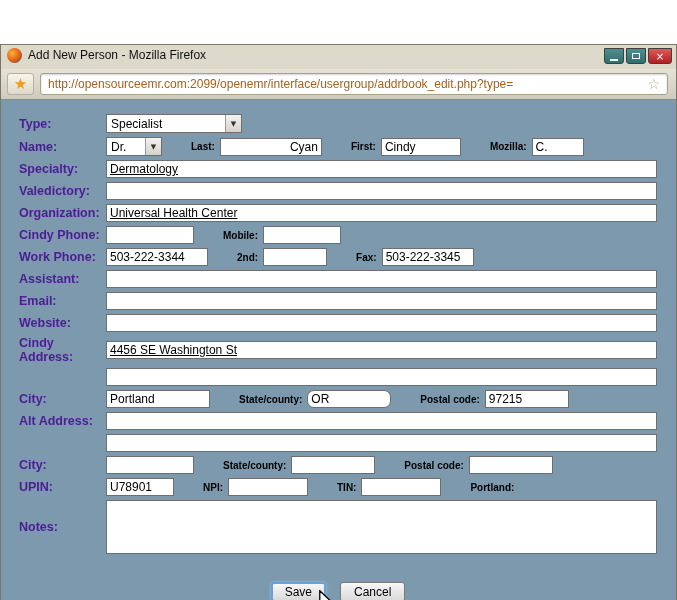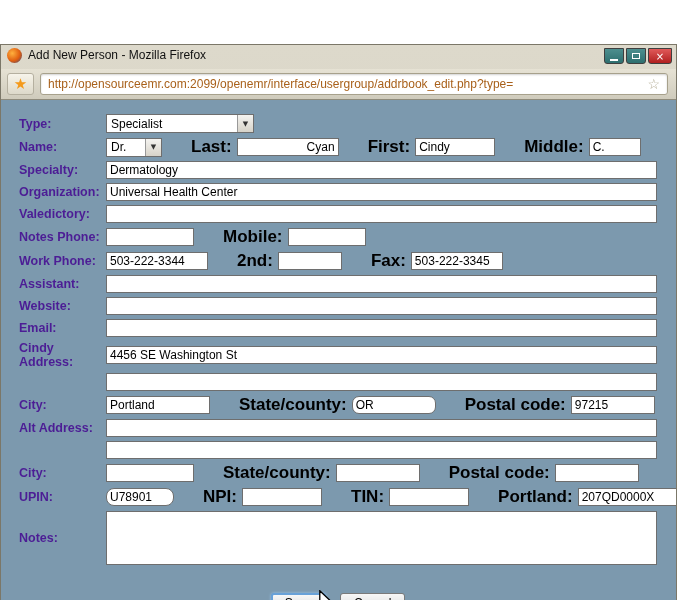--- a/index.html
+++ b/index.html
@@ -50,26 +50,26 @@
     display: flex; align-items: center; padding: 0 7px;
     box-shadow: inset 0 1px 2px rgba(0,0,0,.18);
   }
   .url { font-size: 12px; color: #a9611b; white-space: nowrap; overflow: hidden; flex: 1; }
   .star-outline { color: #b3ac94; font-size: 14px; margin-left: 6px; }
 
   
   .page { flex: 1; background: #7c99ae; padding: 14px 19px 0 18px; overflow: hidden; }
   .row { display: flex; align-items: center; margin-bottom: 4px; }
   .lbl { width: 87px; flex-shrink: 0; font-weight: bold; font-size: 12.5px; color: #4c1d95; }
-  .il { font-weight: bold; font-size: 17px; margin: 0 5px 0 9px; white-space: nowrap; padding-left: 20px; }
+  .il { font-weight: bold; font-size: 10px; margin: 0 5px 0 9px; white-space: nowrap; padding-left: 20px; }
   input.txt {
     border: 1px solid #6e6e6e; background: #fff; height: 18px;
     font: 12px "Liberation Sans", sans-serif; padding: 1px 3px;
   }
-  .fw { flex: 1; min-width: 0; }
+  .fw { flex: 1; min-width: 0; text-decoration: underline; }
   .select {
     height: 19px; background: #fff; border: 1px solid #6e6e6e;
     display: flex; align-items: center; flex-shrink: 0;
   }
   .sel-text { flex: 1; font-size: 12px; padding-left: 4px; white-space: nowrap; overflow: hidden; }
   .sel-btn {
     width: 16px; align-self: stretch; border-left: 1px solid #999;
     background: linear-gradient(#f4f3f0, #d7d3c9);
     display: flex; align-items: center; justify-content: center;
     font-size: 7px; color: #333; flex-shrink: 0;
@@ -133,83 +133,83 @@
     <div class="urlbar">
       <span class="url">http://opensourceemr.com:2099/openemr/interface/usergroup/addrbook_edit.php?type=</span>
       <span class="star-outline glyph">☆</span>
     </div>
   </div>
 
   <div class="page">
 
     <div class="row">
       <span class="lbl">Type:</span>
-      <div class="select" style="width:148px">
+      <div class="select" style="width:136px">
         <span class="sel-text">Specialist</span>
         <span class="sel-btn glyph">▼</span>
       </div>
     </div>
 
     <div class="row">
       <span class="lbl">Name:</span>
       <div class="select" style="width:56px">
         <span class="sel-text">Dr.</span>
         <span class="sel-btn glyph">▼</span>
       </div>
       <span class="il">Last:</span>
       <input class="txt" style="width: 102px; text-align: right;" value="Cyan">
       <span class="il">First:</span>
       <input class="txt" style="width: 80px;" value="Cindy">
-      <span class="il">Middle:</span>
+      <span class="il">Mozilla:</span>
       <input class="txt" style="width: 52px;" value="C.">
     </div>
 
     <div class="row">
       <span class="lbl">Specialty:</span>
       <input class="txt fw" value="Dermatology" style="">
     </div>
 
     <div class="row">
+      <span class="lbl">Valedictory:</span>
+      <input class="txt fw" value="" style="">
+    </div>
+
+    <div class="row">
       <span class="lbl">Organization:</span>
       <input class="txt fw" value="Universal Health Center" style="">
     </div>
 
     <div class="row">
-      <span class="lbl">Valedictory:</span>
-      <input class="txt fw" value="" style="">
-    </div>
-
-    <div class="row">
-      <span class="lbl">Notes Phone:</span>
+      <span class="lbl">Cindy Phone:</span>
       <input class="txt" style="width: 88px;" value="">
       <span class="il">Mobile:</span>
       <input class="txt" style="width: 78px;" value="">
     </div>
 
     <div class="row">
       <span class="lbl">Work Phone:</span>
       <input class="txt" style="width: 102px;" value="503-222-3344">
       <span class="il">2nd:</span>
       <input class="txt" style="width: 64px;" value="">
       <span class="il">Fax:</span>
       <input class="txt" style="width: 92px;" value="503-222-3345">
     </div>
 
     <div class="row">
       <span class="lbl">Assistant:</span>
       <input class="txt fw" value="" style="">
     </div>
 
     <div class="row">
+      <span class="lbl">Email:</span>
+      <input class="txt fw" value="" style="">
+    </div>
+
+    <div class="row">
       <span class="lbl">Website:</span>
-      <input class="txt fw" value="" style="">
-    </div>
-
-    <div class="row">
-      <span class="lbl">Email:</span>
       <input class="txt fw" value="" style="">
     </div>
 
     <div class="row">
       <span class="lbl">Cindy Address:</span>
       <input class="txt fw" value="4456 SE Washington St" style="">
     </div>
     <div class="row">
       <span class="lbl"></span>
       <input class="txt fw" value="" style="">
@@ -237,27 +237,26 @@
       <span class="lbl">City:</span>
       <input class="txt" style="width: 88px;" value="">
       <span class="il">State/county:</span>
       <input class="txt" style="width: 84px;" value="">
       <span class="il">Postal code:</span>
       <input class="txt" style="width: 84px;" value="">
     </div>
 
     <div class="row">
       <span class="lbl">UPIN:</span>
-      <input class="txt" style="width: 68px; border-radius: 8px;" value="U78901">
+      <input class="txt" style="width: 68px;" value="U78901">
       <span class="il">NPI:</span>
       <input class="txt" style="width: 80px;" value="">
       <span class="il">TIN:</span>
       <input class="txt" style="width: 80px;" value="">
       <span class="il">Portland:</span>
-      <input class="txt" style="width: 110px;" value="207QD0000X">
     </div>
 
     <div class="row notes-row">
       <span class="lbl" style="padding-top:20px">Notes:</span>
       <textarea class="ta fw" style=""></textarea>
     </div>
 
     <div class="btnrow">
       <button class="btn save">Save</button>
       <button class="btn">Cancel</button>

